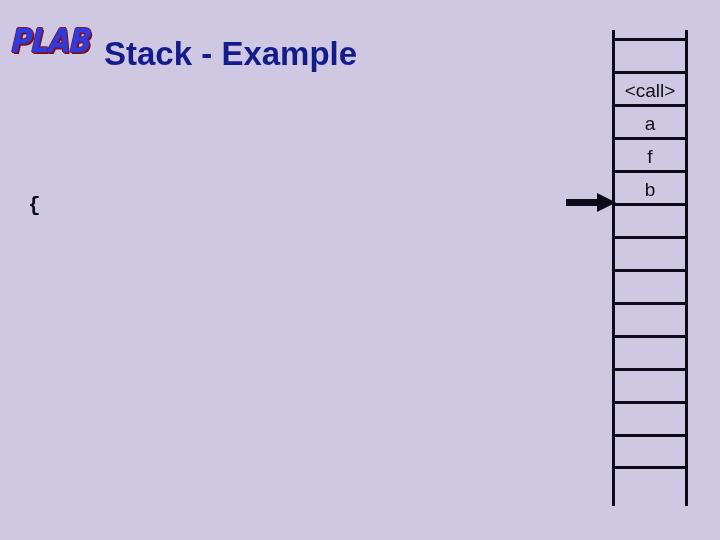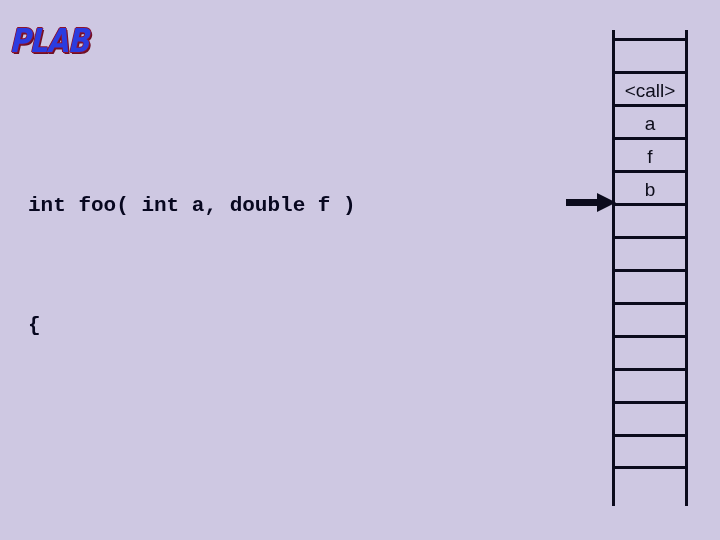--- a/index.html
+++ b/index.html
@@ -131,23 +131,23 @@
 </style>
 </head>
 <body>
 
 <div class="slide">
 
   <div class="logo">
     <span class="logo-text">PLAB</span>
   </div>
 
+  <div class="title">Stack - Example</div>
 
   <div class="code">
-    <div class="code-line">int foo( int a, double f )</div>
     <div class="code-line">{</div>
     
     
     
   </div>
 
   <div class="stack">
     <div class="stack-rail left"></div>
     <div class="stack-rail right"></div>
 

